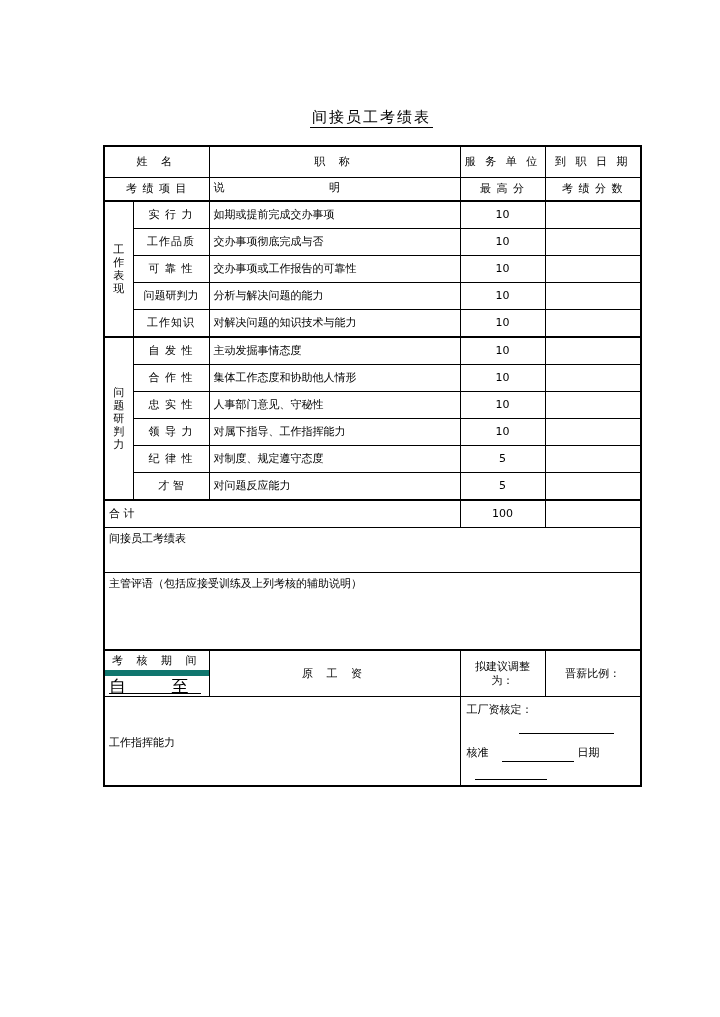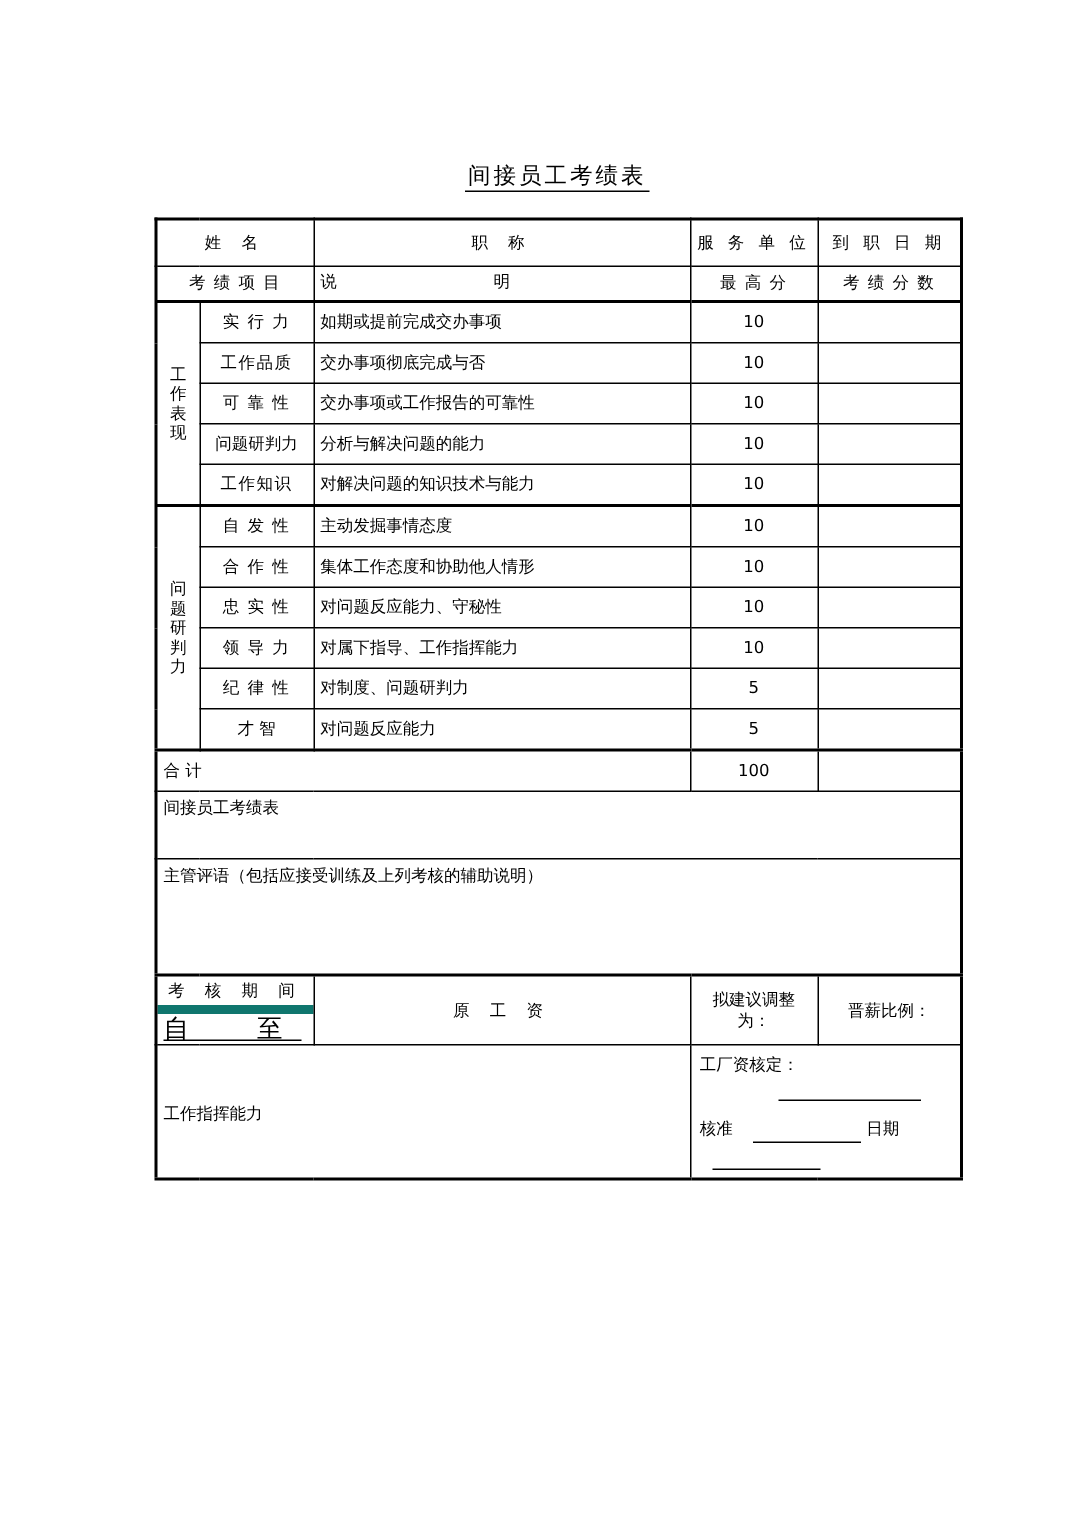--- a/index.html
+++ b/index.html
@@ -243,33 +243,33 @@
       <td class="c-center thick-top"></td>
     </tr>
     <tr class="item-row">
       <td class="c-center spaced-xs">合 作 性</td>
       <td class="c-left">集体工作态度和协助他人情形</td>
       <td class="c-center">10</td>
       <td class="c-center"></td>
     </tr>
     <tr class="item-row">
       <td class="c-center spaced-xs">忠 实 性</td>
-      <td class="c-left">对问题反应能力、守秘性</td>
+      <td class="c-left">人事部门意见、守秘性</td>
       <td class="c-center">10</td>
       <td class="c-center"></td>
     </tr>
     <tr class="item-row">
       <td class="c-center spaced-xs">领 导 力</td>
       <td class="c-left">对属下指导、工作指挥能力</td>
       <td class="c-center">10</td>
       <td class="c-center"></td>
     </tr>
     <tr class="item-row">
       <td class="c-center spaced-xs">纪 律 性</td>
-      <td class="c-left">对制度、问题研判力</td>
+      <td class="c-left">对制度、规定遵守态度</td>
       <td class="c-center">5</td>
       <td class="c-center"></td>
     </tr>
     <tr class="item-row">
       <td class="c-center">才      智</td>
       <td class="c-left">对问题反应能力</td>
       <td class="c-center">5</td>
       <td class="c-center"></td>
     </tr>
 

